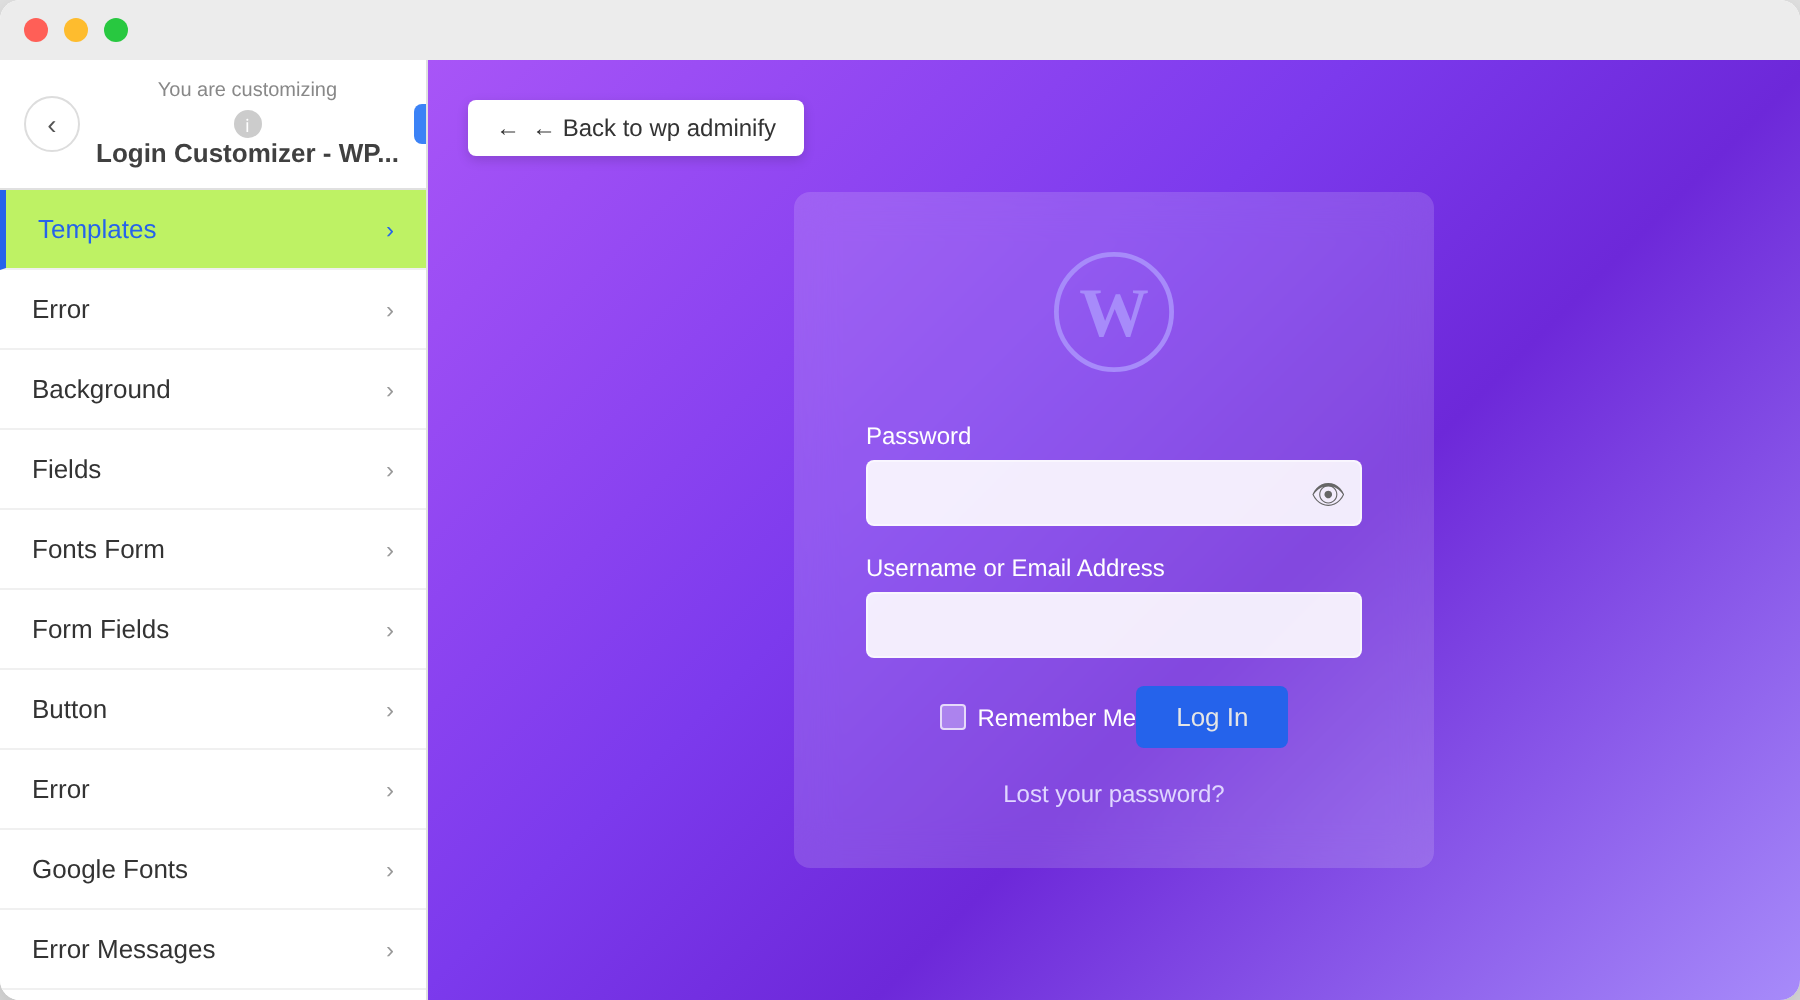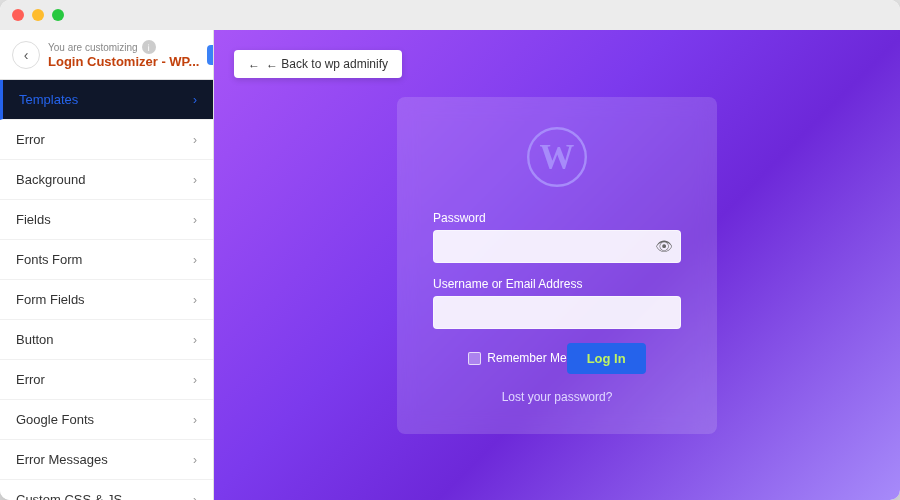--- a/index.html
+++ b/index.html
@@ -87,38 +87,39 @@
     .sidebar-title-block {
       flex: 1;
     }
 
     .customizing-label {
       font-size: 10px;
       color: #888;
       display: flex;
       align-items: center;
       gap: 4px;
+      flex-direction: column;
     }
 
     .info-icon {
       width: 14px;
       height: 14px;
       border-radius: 50%;
       background: #ccc;
       color: #fff;
       font-size: 9px;
       display: flex;
       align-items: center;
       justify-content: center;
     }
 
     .sidebar-title {
       font-size: 13px;
       font-weight: 600;
-      color: #c2410c;
+      color: #404040;
       white-space: nowrap;
       overflow: hidden;
       text-overflow: ellipsis;
     }
 
     .publish-btn {
       background: #3b82f6;
       color: #fff;
       border: none;
       border-radius: 4px;
@@ -140,21 +141,21 @@
       justify-content: space-between;
       padding: 12px 16px;
       border-bottom: 1px solid #f0f0f0;
       cursor: pointer;
       font-size: 13px;
       color: #333;
       transition: background 0.15s;
     }
 
     .nav-item.active {
-      background: #0f172a;
+      background: #bef264;
       color: #2563eb;
       border-left: 3px solid #2563eb;
     }
 
     .nav-item.active .nav-label {
       color: #2563eb;
       font-weight: 500;
     }
 
     .chevron {
@@ -280,26 +281,26 @@
       width: 13px;
       height: 13px;
       border: 1px solid rgba(255,255,255,0.7);
       background: rgba(255,255,255,0.3);
       border-radius: 2px;
       cursor: pointer;
     }
 
     .login-btn {
       background: #2563eb;
-      color: #bef264;
+      color: #e5e5e5;
       border: none;
       border-radius: 4px;
       padding: 8px 20px;
       font-size: 13px;
-      font-weight: 700;
+      font-weight: 400;
       cursor: pointer;
     }
 
     .lost-password {
       margin-top: 16px;
       font-size: 12px;
       color: #e0d7ff;
       cursor: pointer;
       text-decoration: none;
     }

